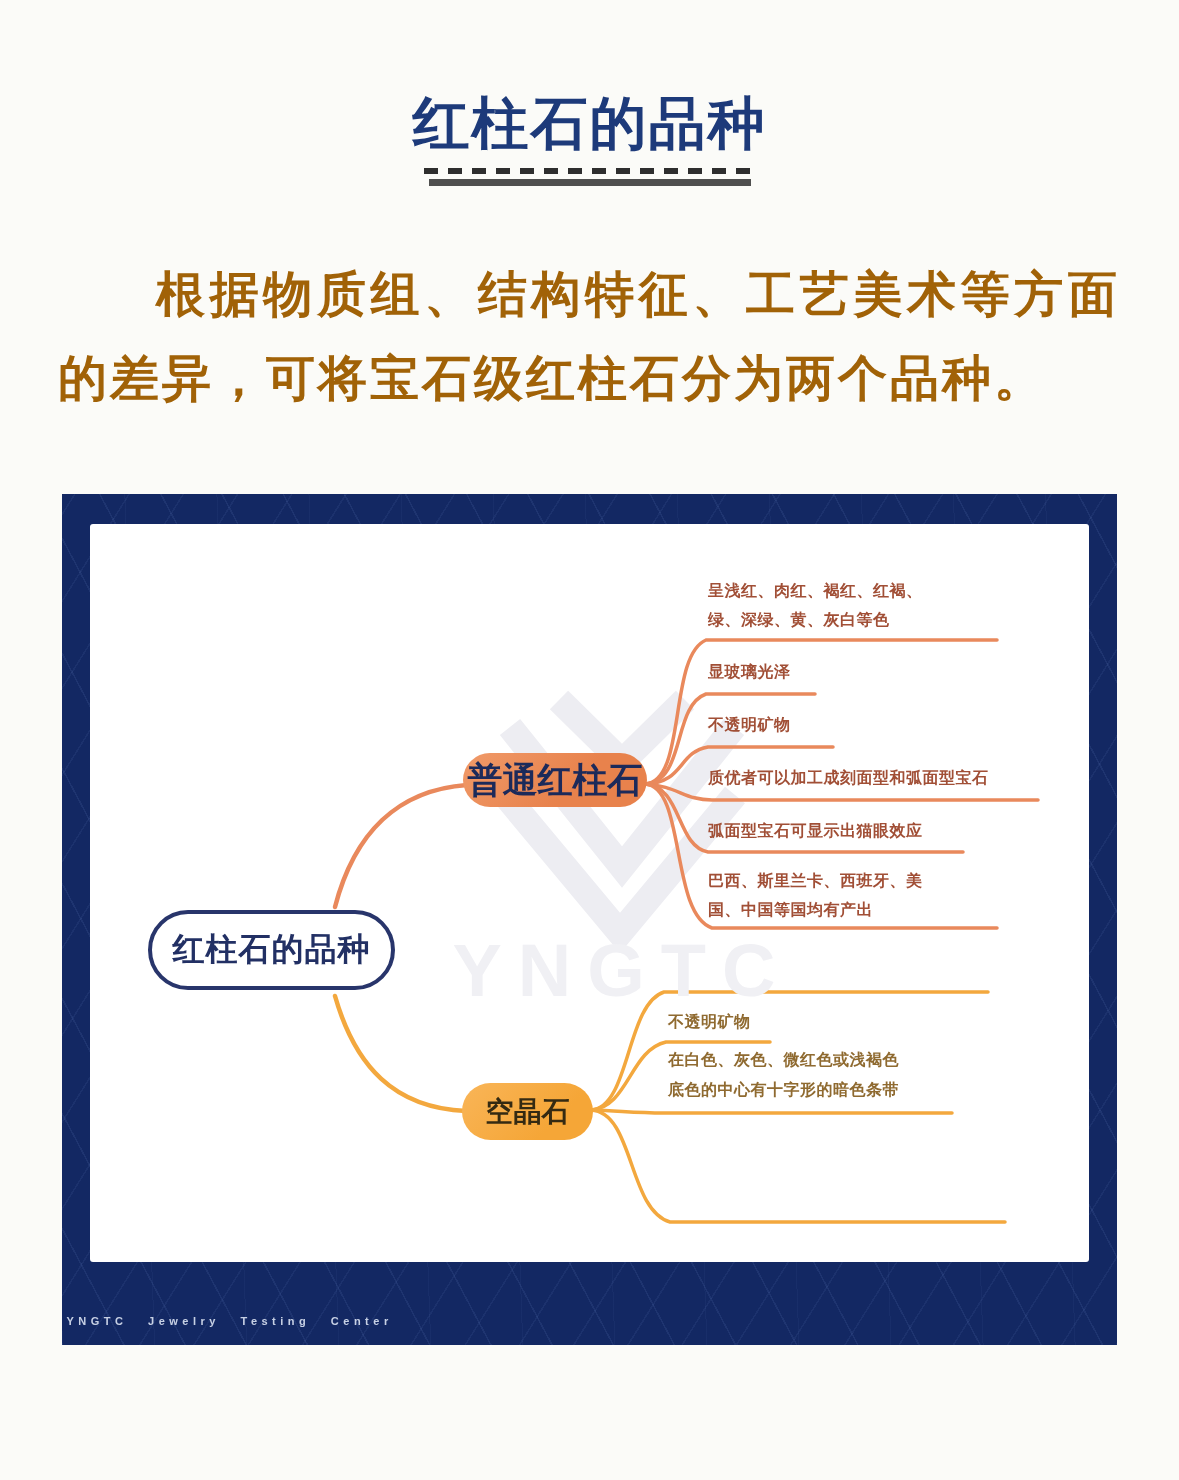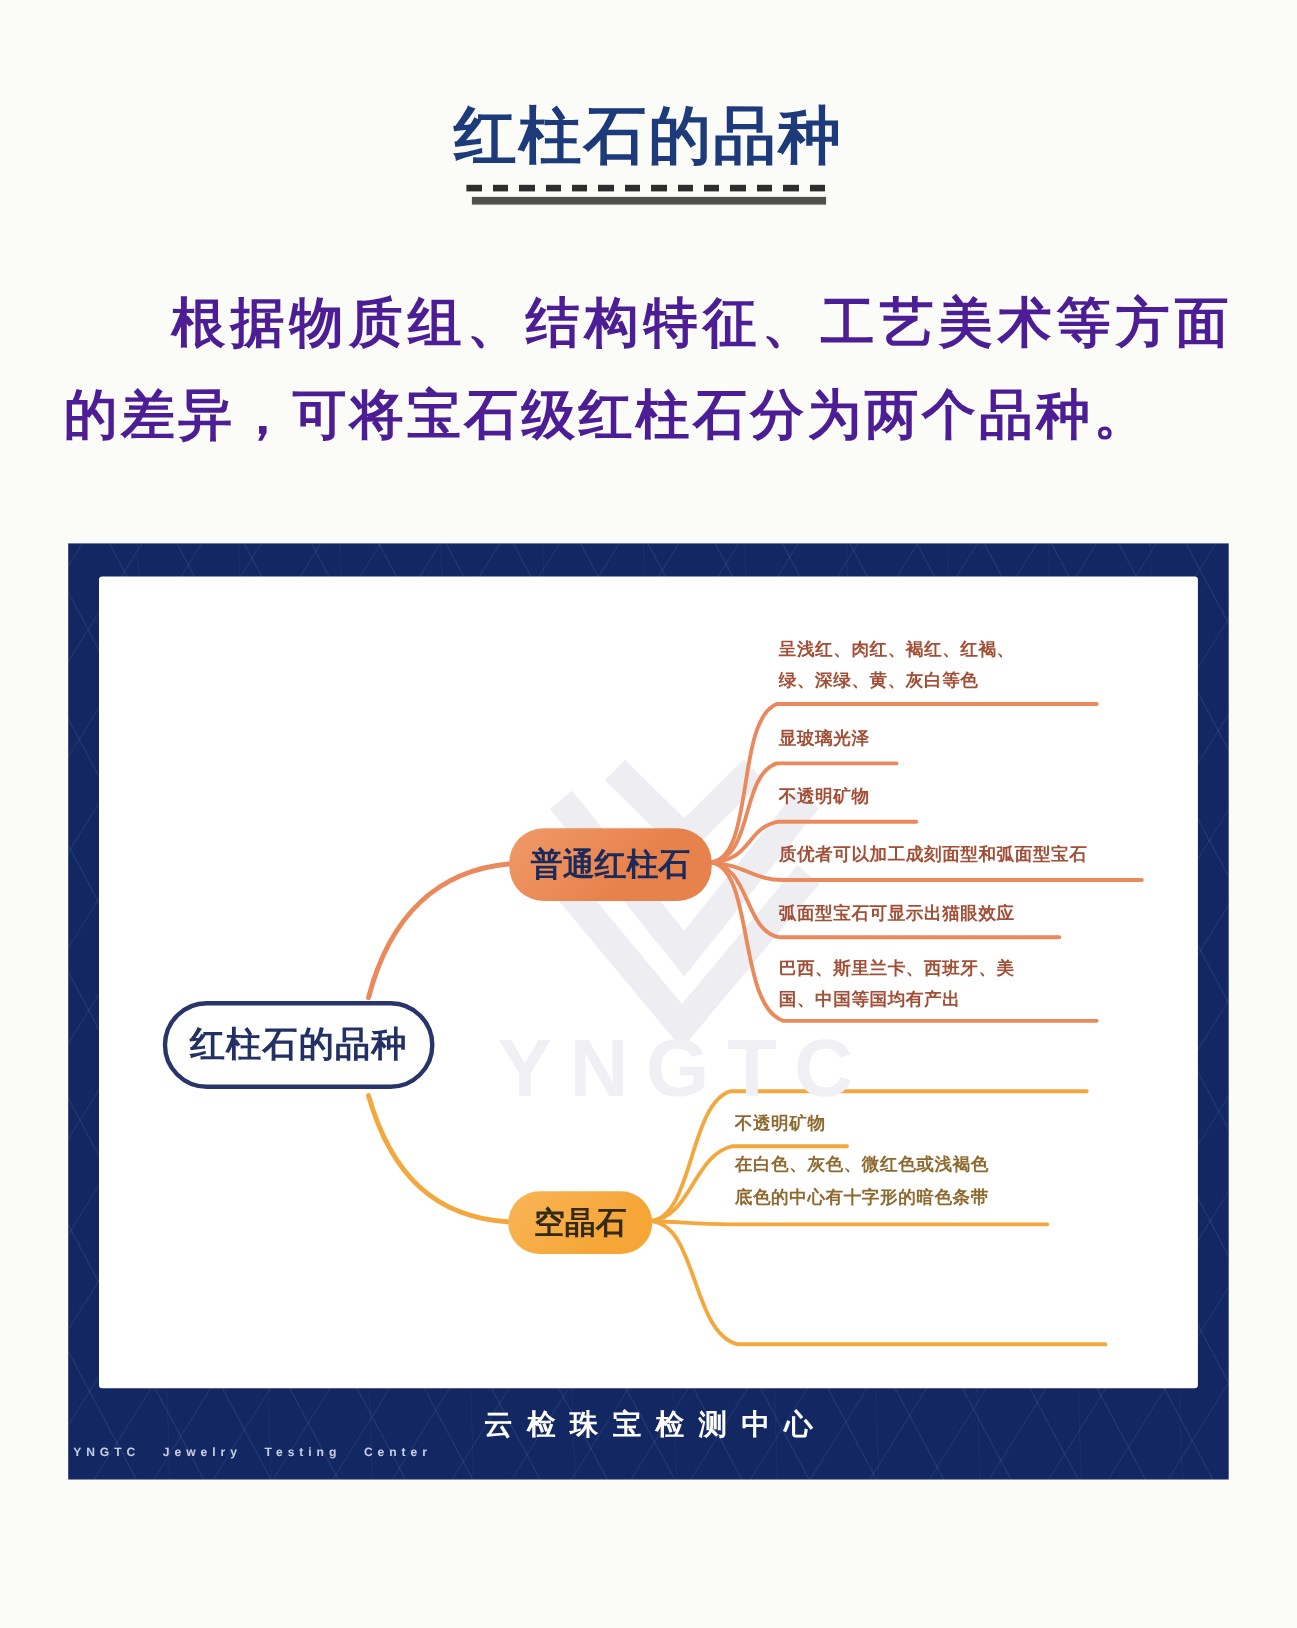--- a/index.html
+++ b/index.html
@@ -18,21 +18,21 @@
   .title-lines{position:absolute;left:424px;top:168px;width:332px;}
   .dash-line{
     height:6px;width:332px;
     background:repeating-linear-gradient(90deg,#2e2e2e 0 14px,transparent 14px 24px);
   }
   .solid-line{height:7px;width:322px;margin:5px auto 0 auto;background:#4f4f4f;}
   
   .intro{
     position:absolute;left:58px;top:252px;width:1062px;
     font-size:49px;line-height:84px;letter-spacing:3px;
-    color:#4c1d95;font-weight:600;text-indent:2em;
+    color:#a16207;font-weight:600;text-indent:2em;
     text-align:justify;
   }
   
   .frame{
     position:absolute;left:62px;top:494px;width:1055px;height:851px;
     background-color:#132863;
     background-image:
       repeating-linear-gradient(62deg,rgba(130,160,225,.10) 0 1.5px,transparent 1.5px 54px),
       repeating-linear-gradient(-58deg,rgba(130,160,225,.08) 0 1.5px,transparent 1.5px 46px),
       repeating-linear-gradient(88deg,rgba(130,160,225,.05) 0 1px,transparent 1px 92px);
@@ -46,23 +46,23 @@
   .node{
     position:absolute;display:flex;align-items:center;justify-content:center;
     font-weight:800;white-space:nowrap;
   }
   .node-root{
     left:86px;top:416px;width:247px;height:80px;border-radius:40px;
     background:#ffffff;border:4.5px solid #28356b;box-sizing:border-box;
     color:#223064;font-size:32px;letter-spacing:1px;
   }
   .node-b1{
-    left:401px;top:259px;width:184px;height:66px;border-radius:31px;
+    left:401px;top:259px;width:184px;height:54px;border-radius:31px;
     background:linear-gradient(135deg,#f09a69 0%,#e8824c 60%);
-    color:#1c2a5a;font-size:29px;
+    color:#1c2a5a;font-size:35px;
   }
   .node-b2{
     left:400px;top:589px;width:131px;height:57px;border-radius:29px;
     background:linear-gradient(135deg,#f9b558 0%,#f5a637 70%);
     color:#342a12;font-size:28px;
   }
   
   .leaf{
     position:absolute;font-size:16px;line-height:29px;font-weight:600;
     letter-spacing:.5px;white-space:nowrap;
@@ -139,15 +139,14 @@
   <div class="leaf o" style="left:646px;top:82px">呈浅红、肉红、褐红、红褐、<br>绿、深绿、黄、灰白等色</div>
   <div class="leaf o" style="left:646px;top:163px">显玻璃光泽</div>
   <div class="leaf o" style="left:646px;top:216px">不透明矿物</div>
   <div class="leaf o" style="left:646px;top:322px">弧面型宝石可显示出猫眼效应</div>
   <div class="leaf o" style="left:646px;top:269px">质优者可以加工成刻面型和弧面型宝石</div>
   <div class="leaf o" style="left:646px;top:372px">巴西、斯里兰卡、西班牙、美<br>国、中国等国均有产出</div>
 
   <div class="leaf y" style="left:606px;top:513px">不透明矿物</div>
   <div class="leaf y" style="left:606px;top:551px;line-height:30px">在白色、灰色、微红色或浅褐色<br>底色的中心有十字形的暗色条带</div>
 
-  <div class="footer-cn">云检珠宝检测中心</div>
   <div class="footer-en">YNGTC Jewelry Testing Center</div>
 </div>
 
 </body></html>

